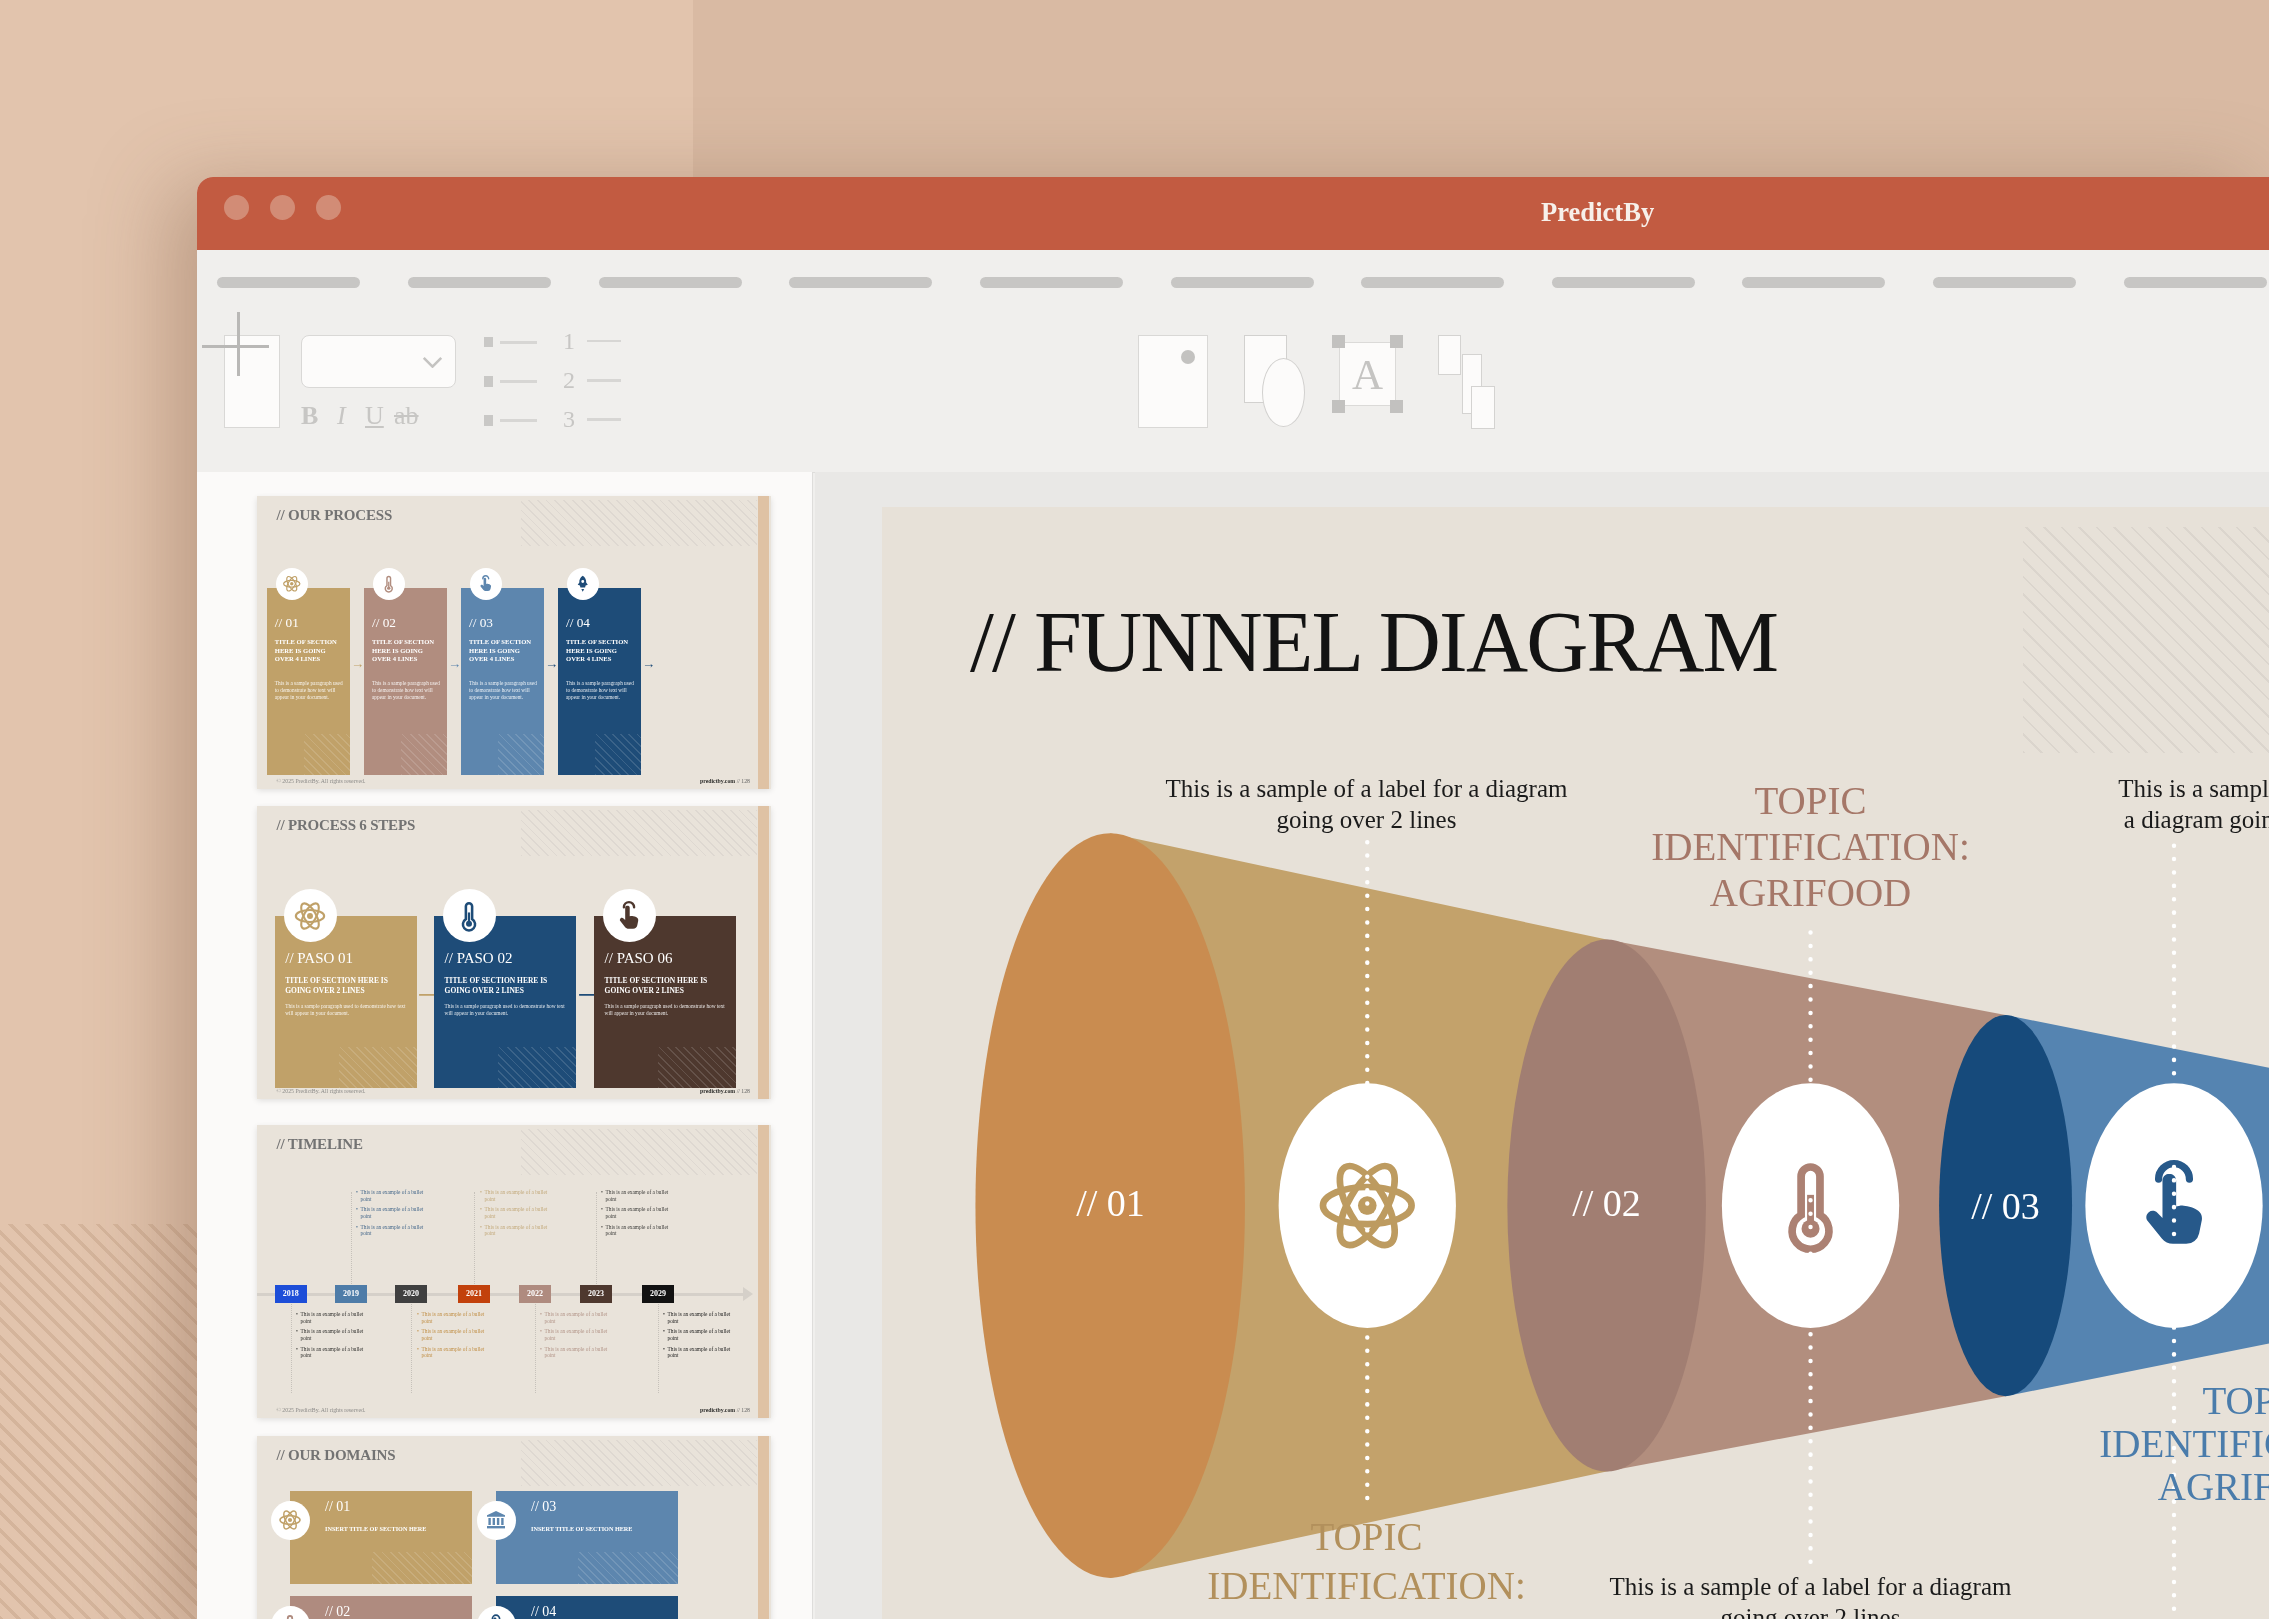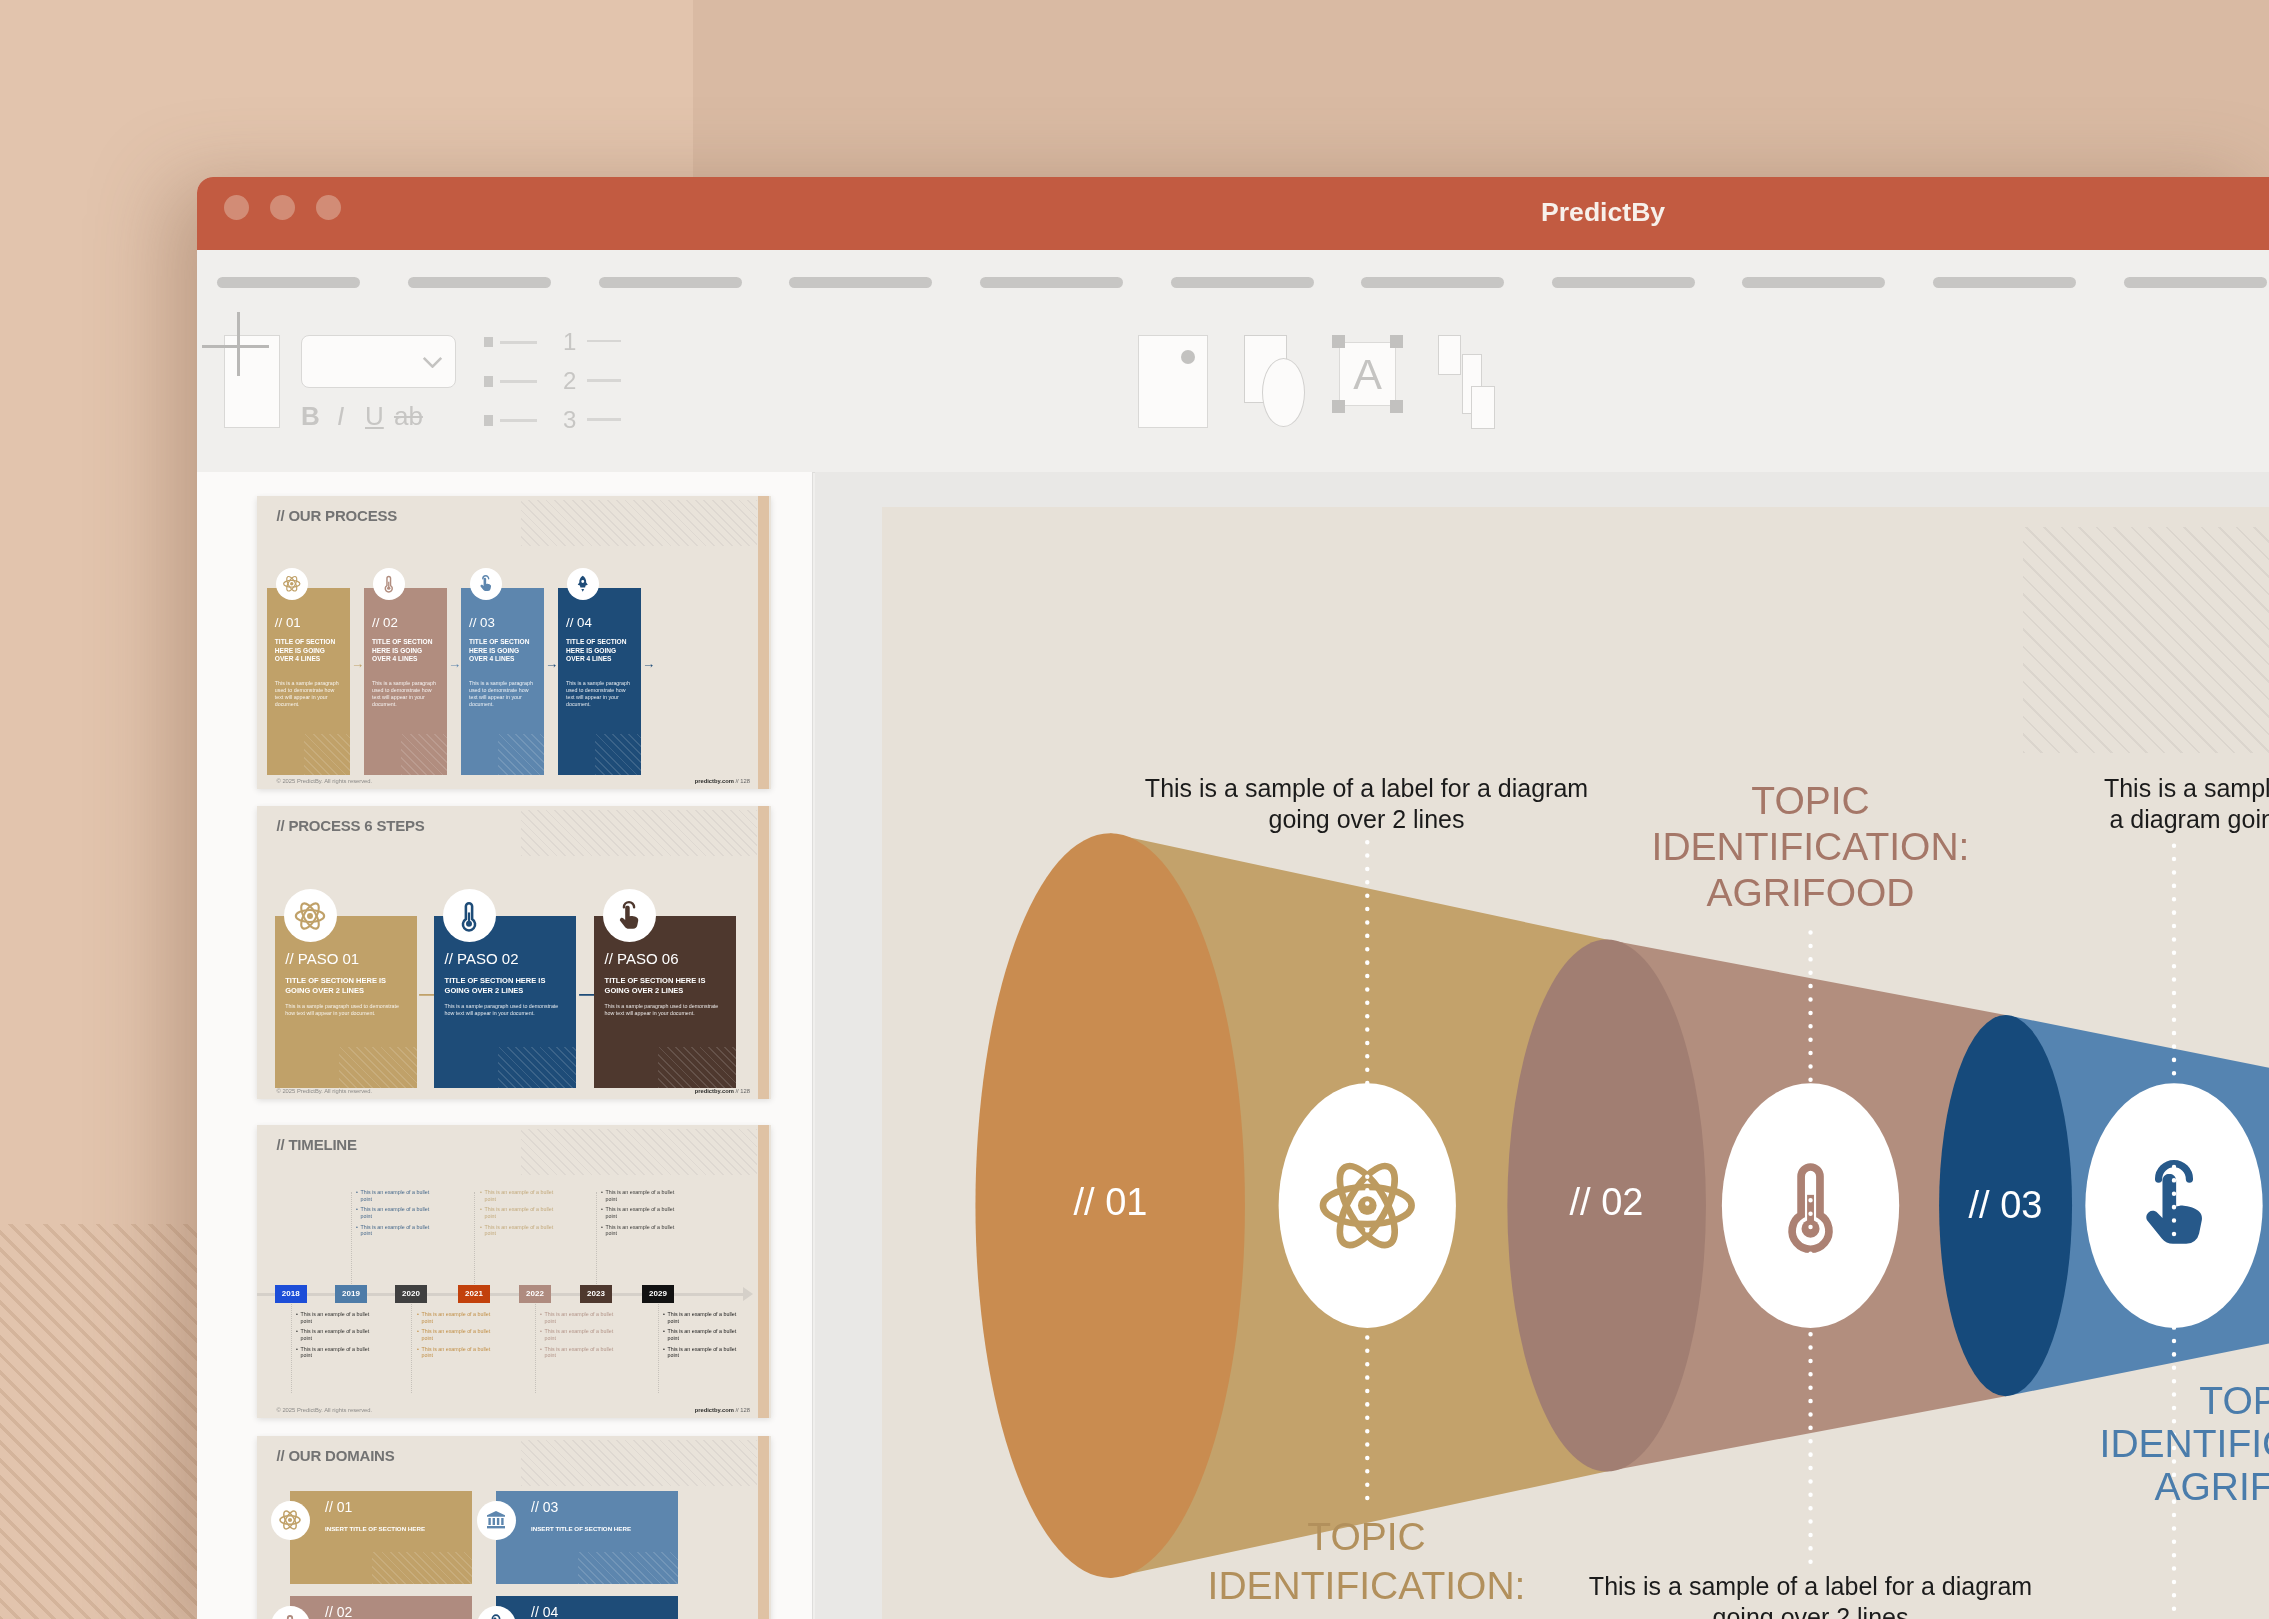--- a/index.html
+++ b/index.html
@@ -1,18 +1,18 @@
 <!DOCTYPE html>
 <html style="font-size:14px"><head>
 <meta charset="utf-8">
 <style>
   html,body{margin:0;padding:0;background:#E1C3AC;}
   *{box-sizing:border-box;}
   .stage{position:relative;width:2270px;height:1620px;overflow:hidden;
-         font-family:Liberation Sans, sans-serif;background:#E2C4AD;}
+         font-family:Liberation Serif, serif;background:#E2C4AD;}
   .bg-right{position:absolute;left:693px;top:0;width:1576px;height:177px;background:#D9BAA3;}
   .bg-stripes{position:absolute;left:0;top:1224px;width:199px;height:396px;
       background:repeating-linear-gradient(45deg,#D4B49B 0 3.5px,transparent 3.5px 12.4px);}
   
   .window{position:absolute;left:197px;top:177px;width:2073px;height:1454px;
       border-radius:16px 0 0 0;overflow:hidden;background:#F0EFED;
       box-shadow:-26.6px 8.9px 80px rgba(120,82,60,.35);}
   .titlebar{position:absolute;left:0;top:0;width:100%;height:73px;background:#C25B41;}
   .dots{position:absolute;left:26.6px;top:17.7px;display:flex;gap:21px;}
   .dot{width:25px;height:25px;border-radius:50%;background:#D28C76;}
@@ -480,20 +480,21 @@
               </span>
             <div class="cnum" style="left:35px;top:8px;font-size:14px">// 04</div>
 
           </div>
         </div>
       </div>
 
       <div class="canvas">
         <div class="slide">
           <div class="shatch"></div>
+          <div class="stitle">// FUNNEL DIAGRAM</div>
 
           <svg class="fsvg" width="1428" height="1117" viewBox="0 0 1610 1260">
 
             <path d="M257,368 L817,488 L817,1088 L257,1208 Z" fill="#C3A26B"></path>
             <path d="M817,488 L1267,573 L1267,1003 L817,1088 Z" fill="#B28E7E"></path>
             <path d="M1267,573 L1612,642 L1612,934 L1267,1003 Z" fill="#5584B1"></path>
 
             <ellipse cx="817" cy="788" rx="112" ry="300" fill="#A17E72"></ellipse>
             <ellipse cx="1267" cy="788" rx="75" ry="215" fill="#164A7B"></ellipse>
             <ellipse cx="257" cy="788" rx="152" ry="420" fill="#C98C50"></ellipse>

